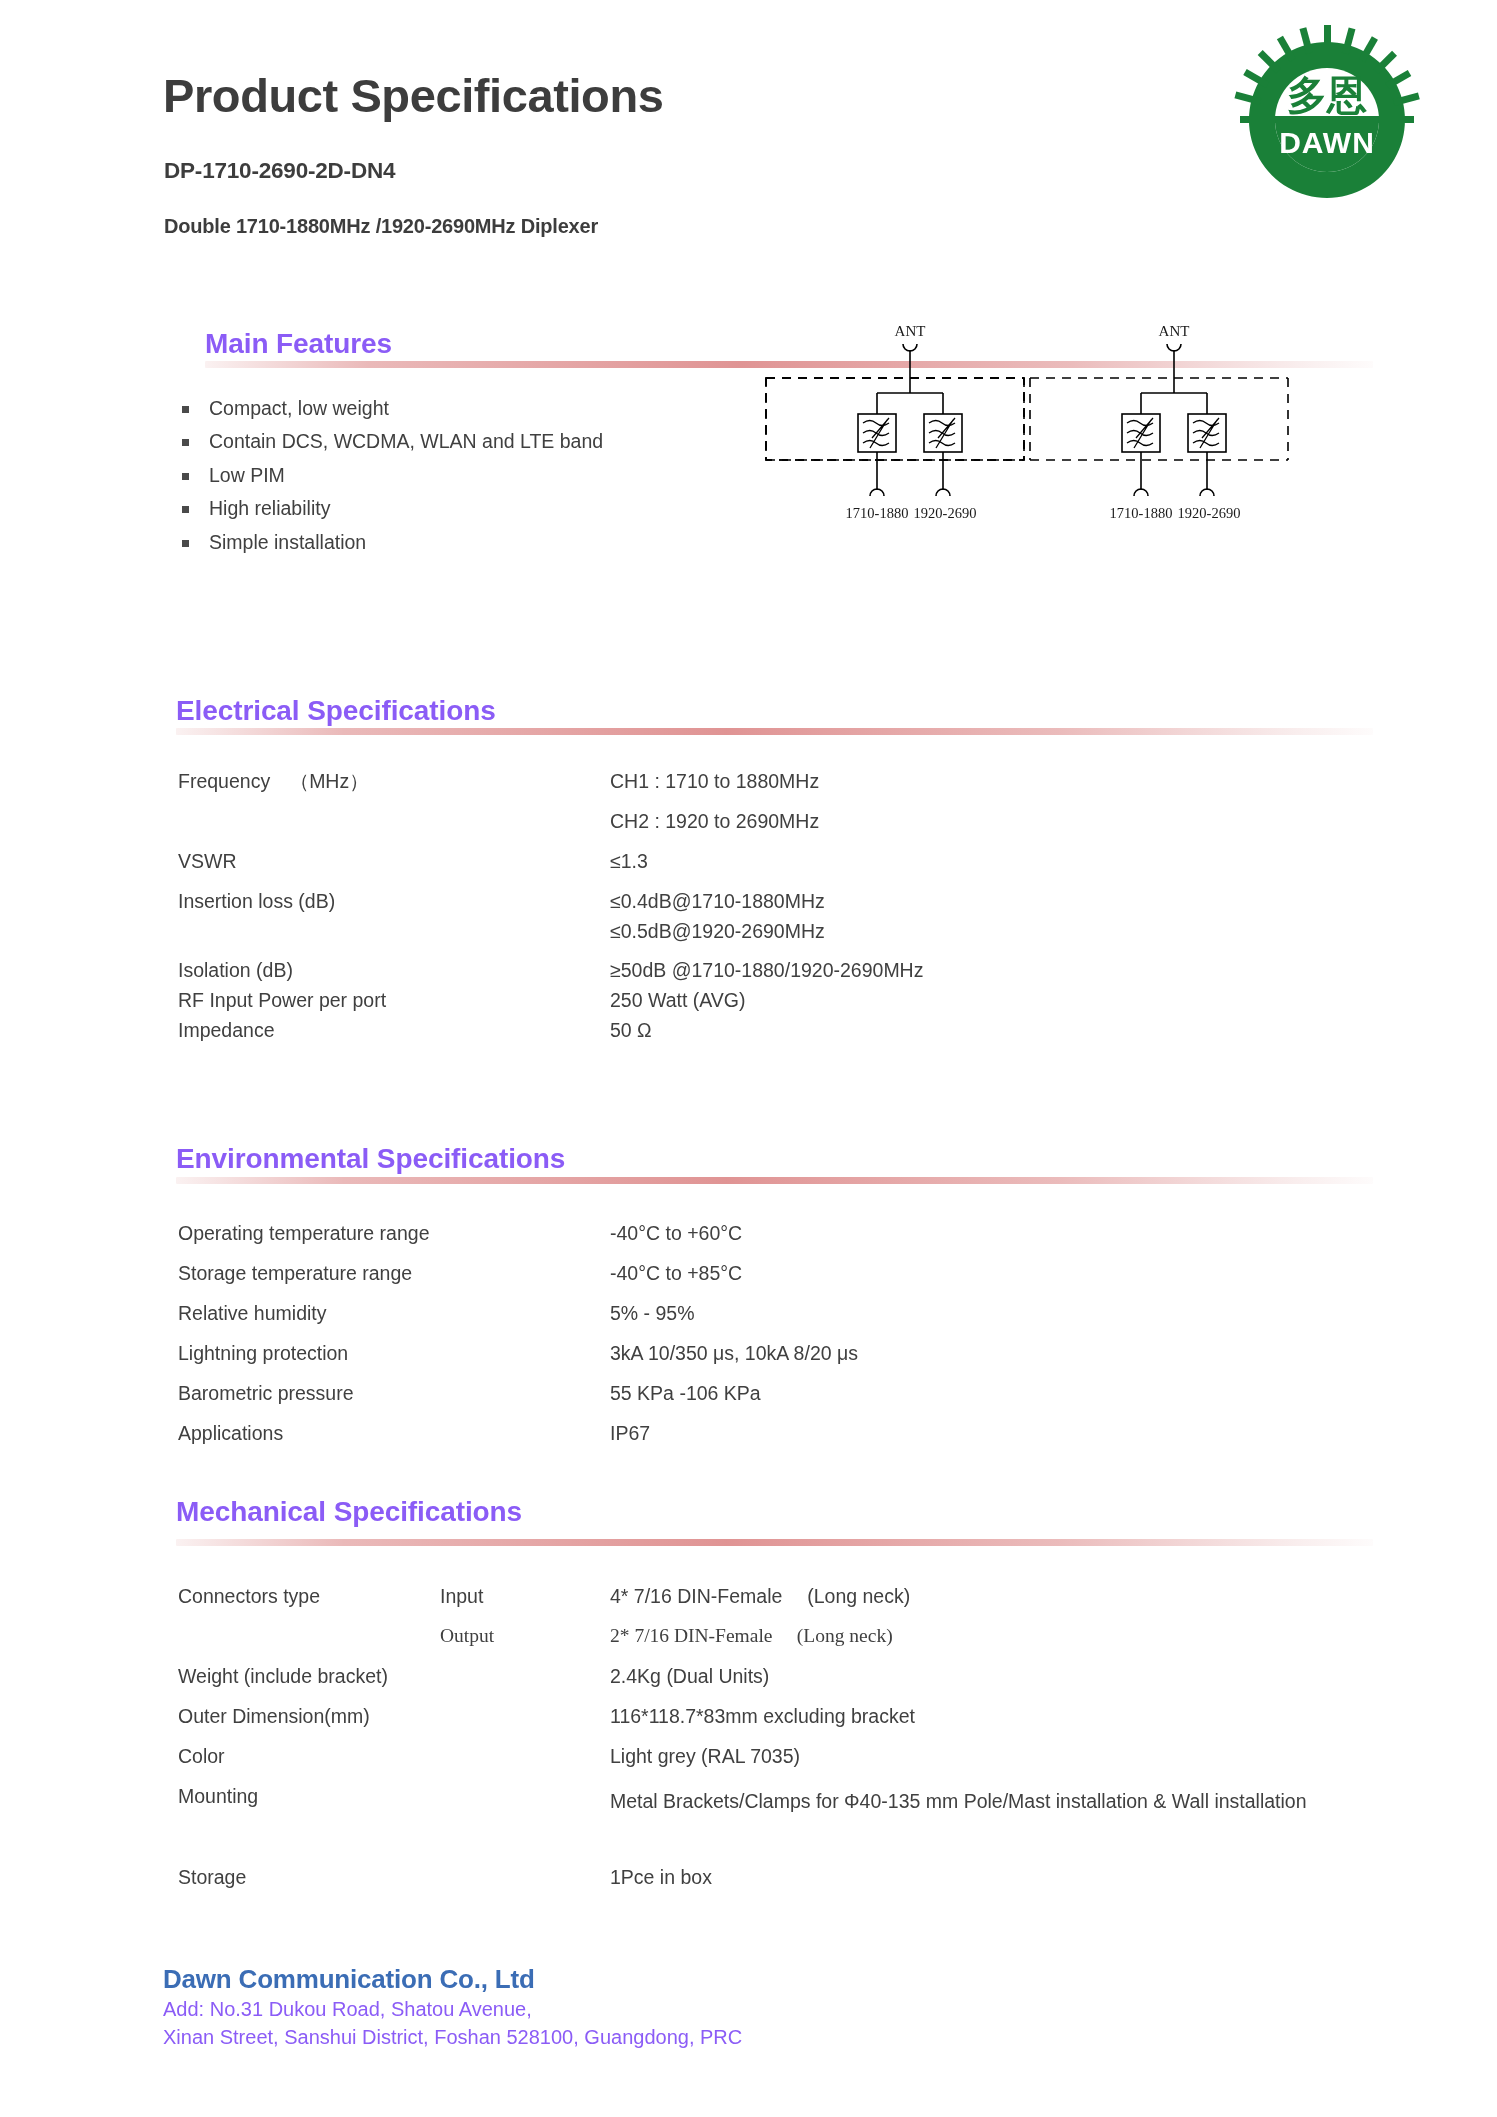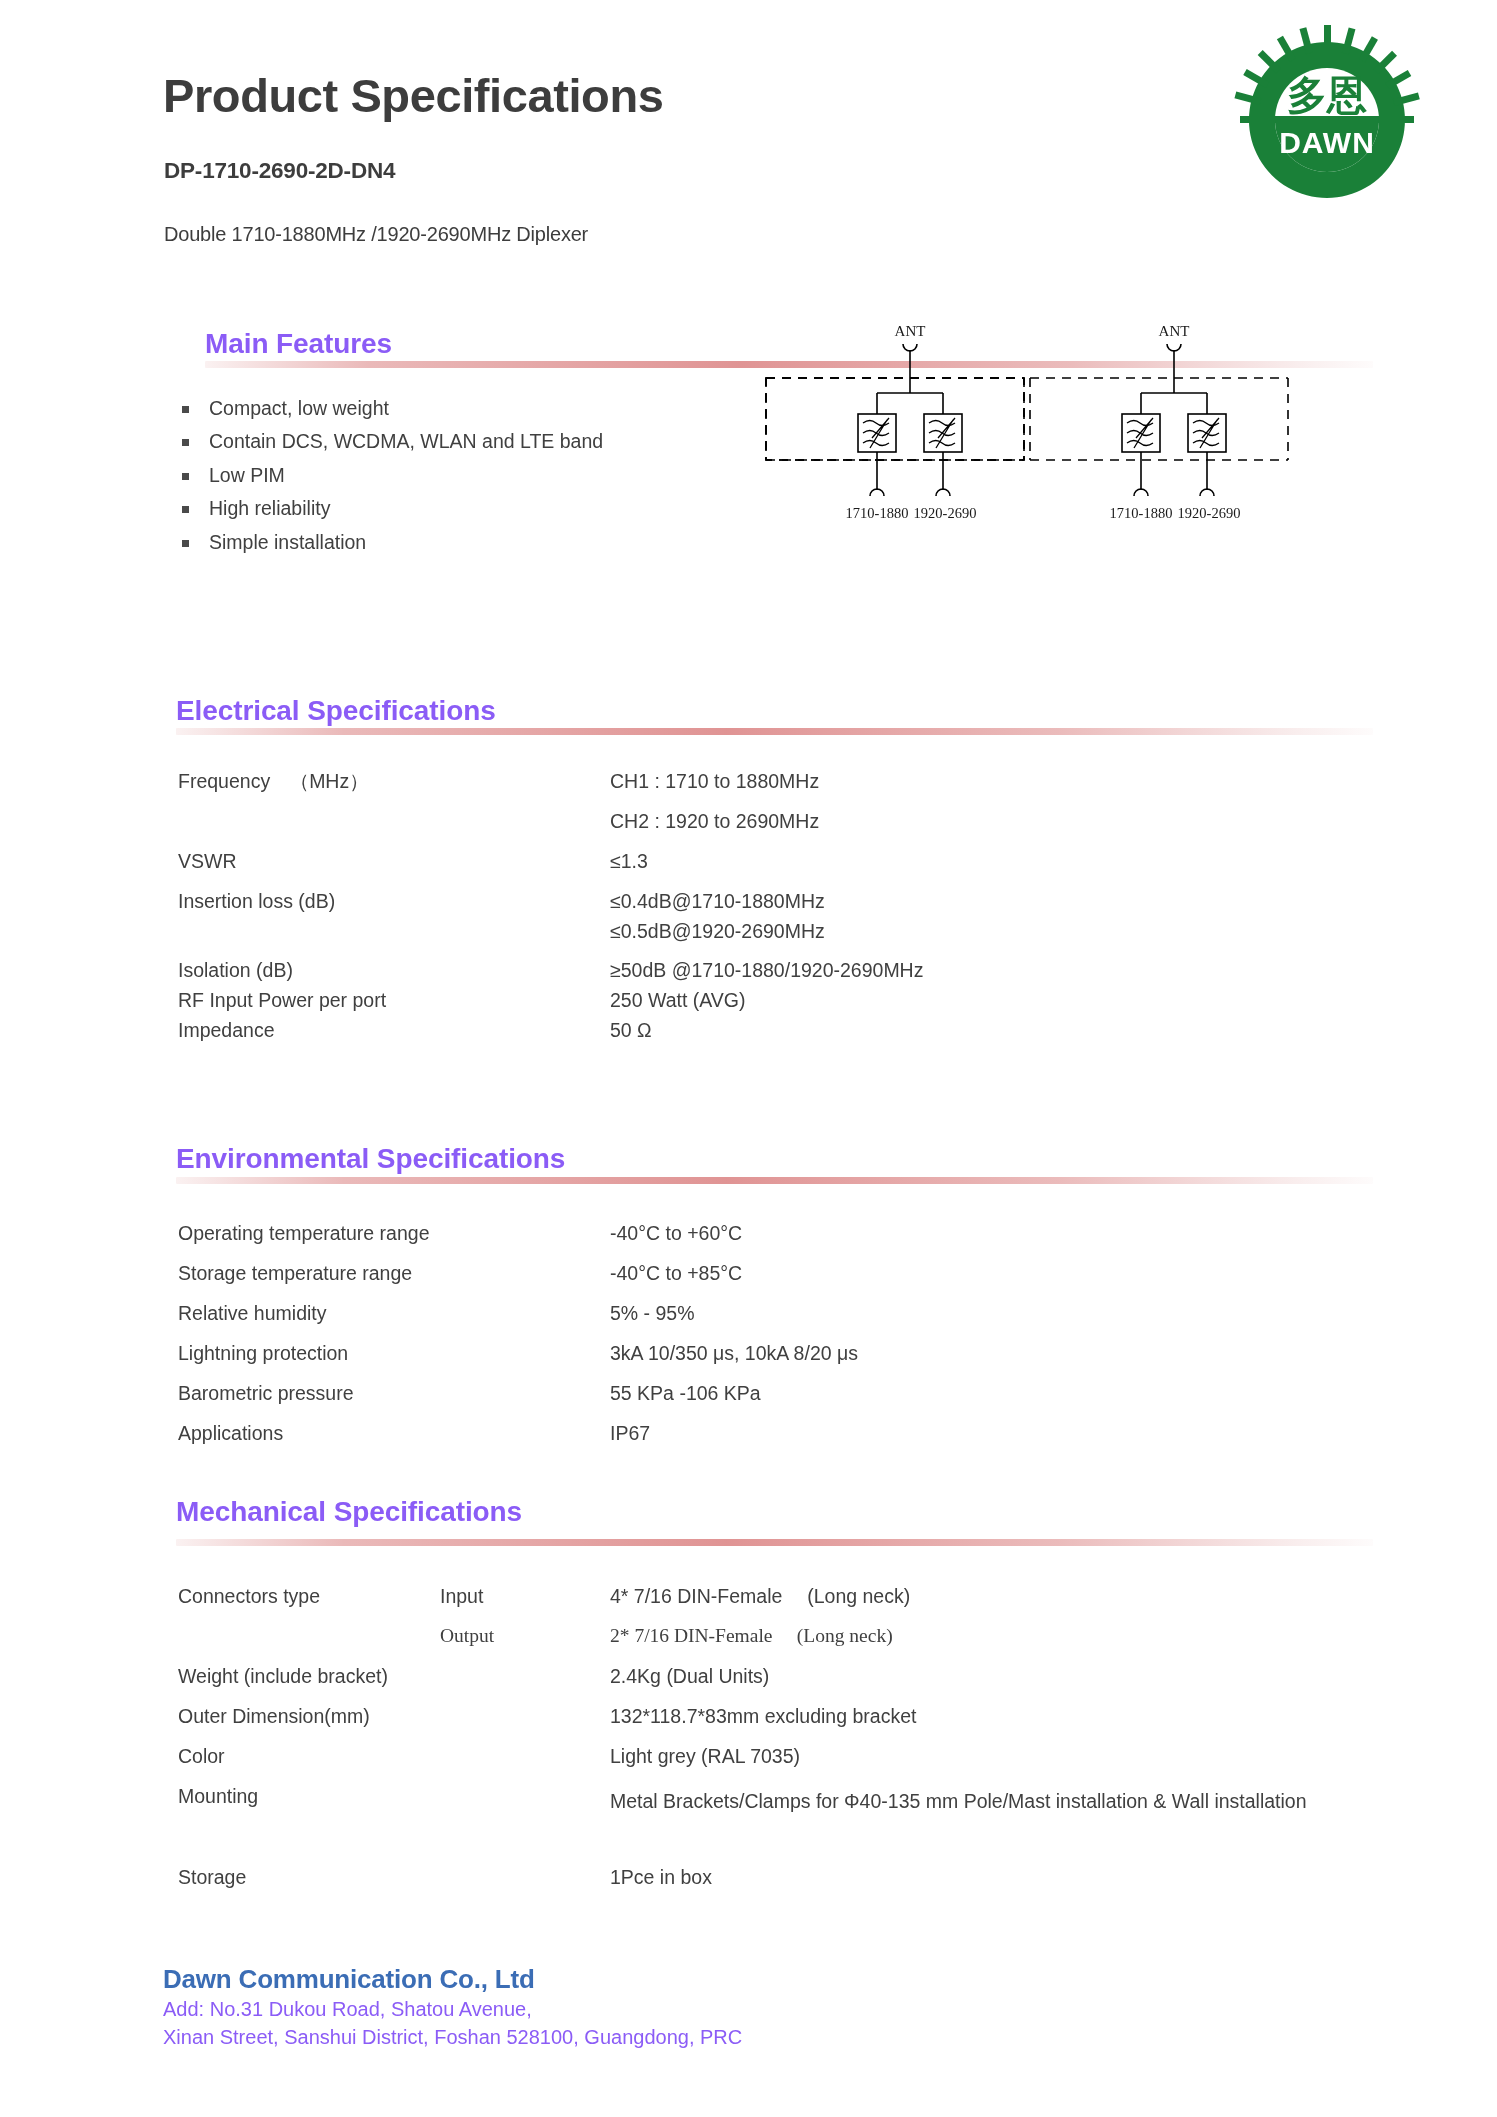--- a/index.html
+++ b/index.html
@@ -41,25 +41,24 @@
     font-weight: bold;
     color: #3d3d3d;
     letter-spacing: -0.2px;
     white-space: nowrap;
   }
   #product-subtitle {
     position: absolute;
     left: 164px;
     top: 215px;
     font-size: 20px;
-    font-weight: normal;
+    font-weight: bold;
     color: #3d3d3d;
     letter-spacing: -0.2px;
     white-space: nowrap;
-    margin-top: 8px;
   }
 
   
   #logo {
     position: absolute;
     left: 1232px;
     top: 25px;
     width: 190px;
     height: 182px;
   }
@@ -380,21 +379,21 @@
     <span class="spec-value">2* 7/16 DIN-Female　 (Long neck)</span>
   </div>
   <div class="spec-row" style="height:40px;">
     <span class="spec-label">Weight (include bracket)</span>
     <span class="spec-label2"></span>
     <span class="spec-value">2.4Kg (Dual Units)</span>
   </div>
   <div class="spec-row" style="height:40px;">
     <span class="spec-label">Outer Dimension(mm)</span>
     <span class="spec-label2"></span>
-    <span class="spec-value">132*118.7*83mm excluding bracket</span>
+    <span class="spec-value">116*118.7*83mm excluding bracket</span>
   </div>
   <div class="spec-row" style="height:40px;">
     <span class="spec-label">Color</span>
     <span class="spec-label2"></span>
     <span class="spec-value">Light grey (RAL 7035)</span>
   </div>
   <div class="spec-row" style="height:81px;">
     <span class="spec-label">Mounting</span>
     <span class="spec-label2"></span>
     <span class="spec-value wrap" style="width:700px; line-height:40px;">Metal Brackets/Clamps for Φ40-135 mm Pole/Mast installation &amp; Wall installation</span>

